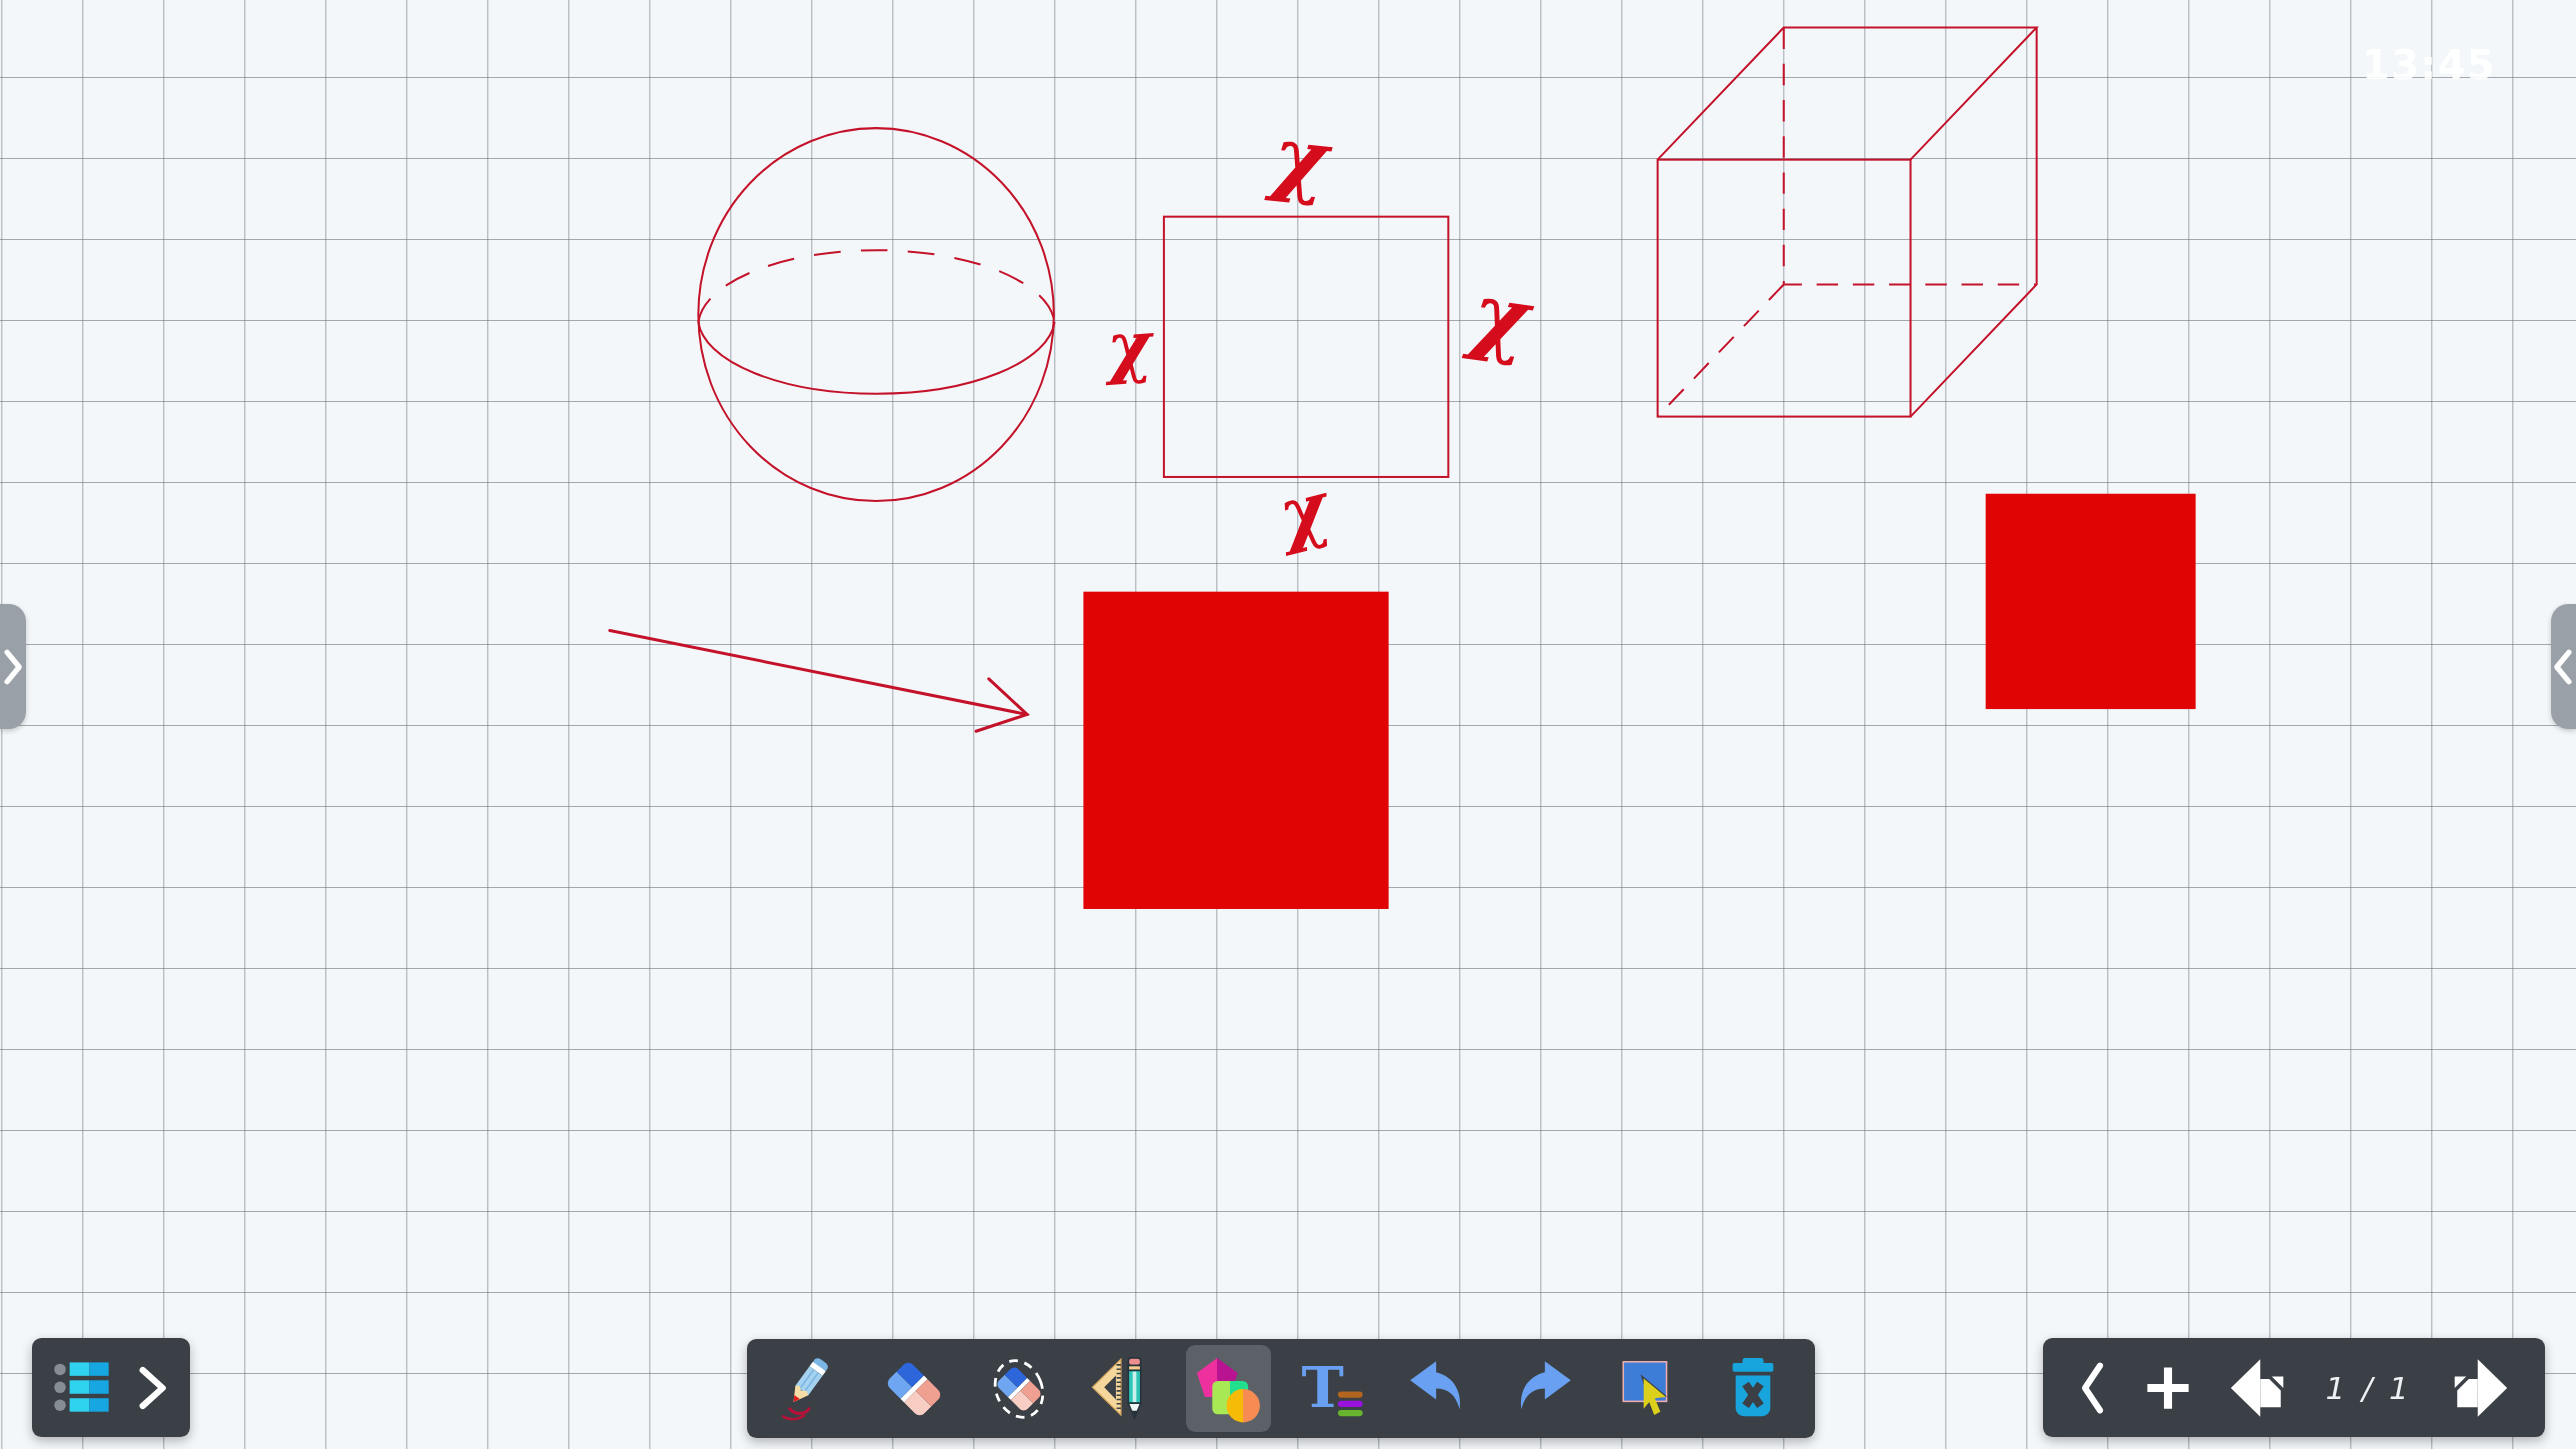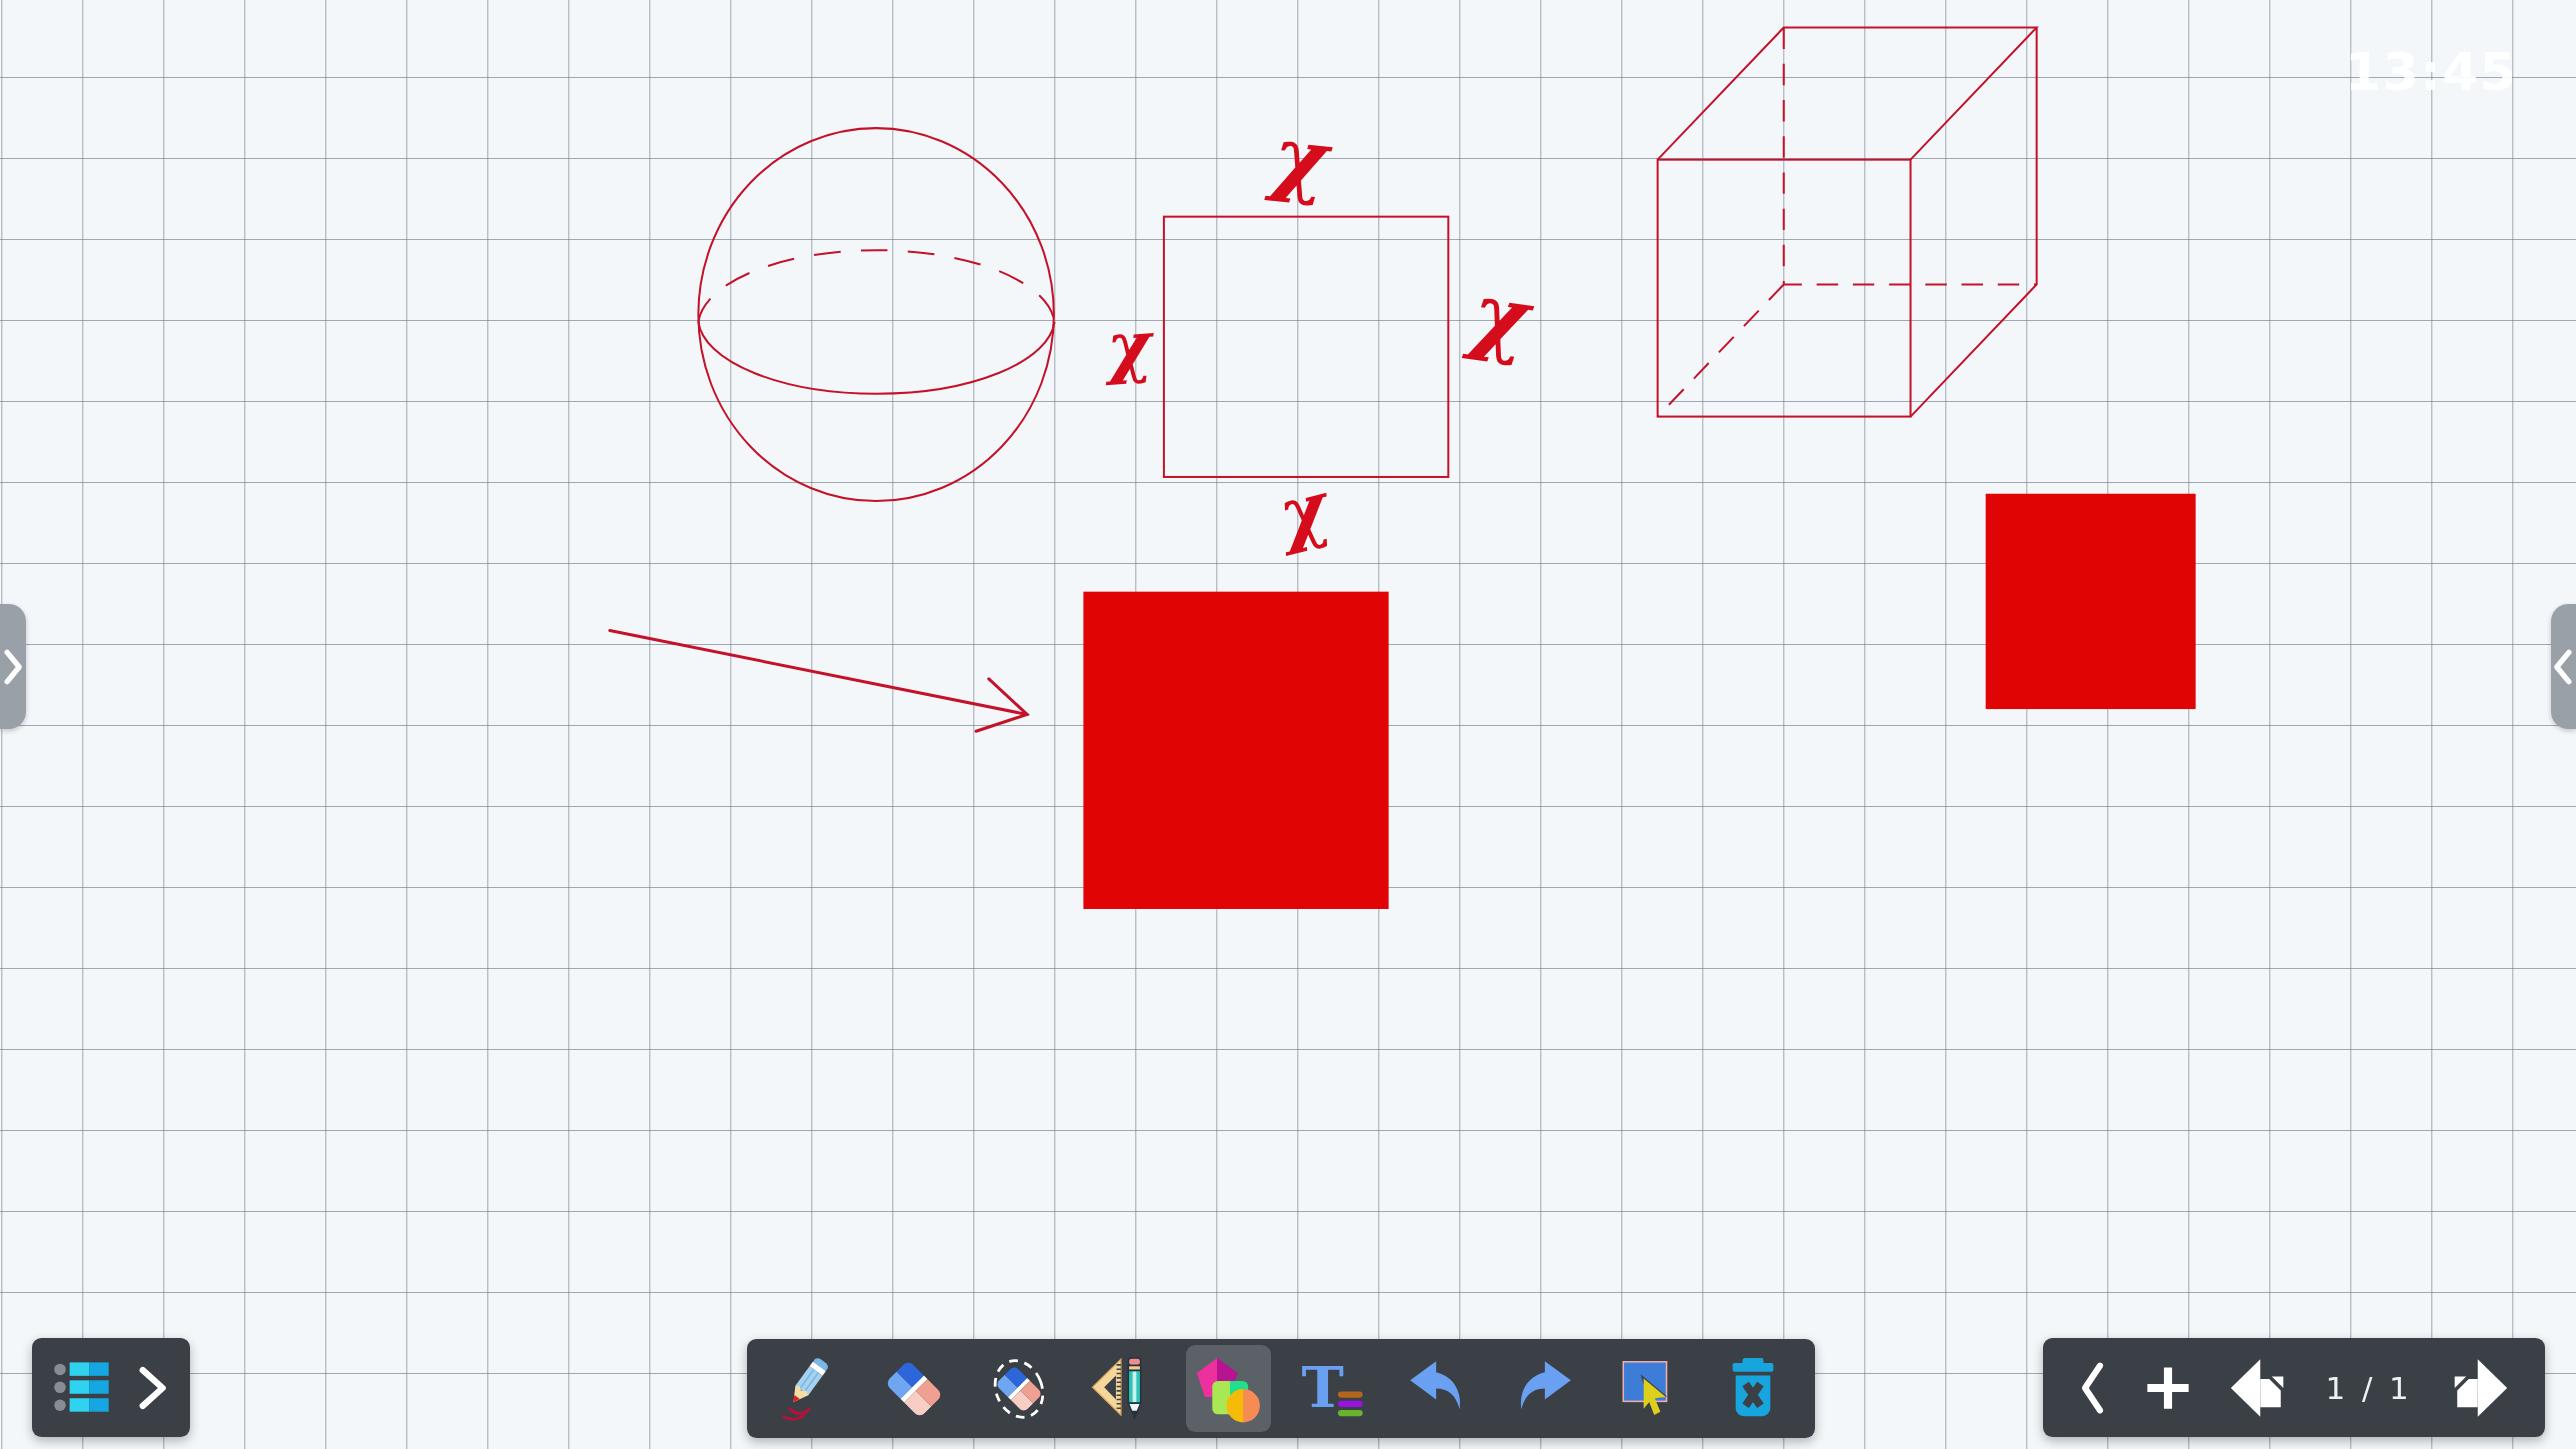--- a/index.html
+++ b/index.html
@@ -9,30 +9,30 @@
     background-image:
       linear-gradient(to right, rgba(104,114,126,.6) 1.3px, transparent 1.3px),
       linear-gradient(to bottom, rgba(104,114,126,.6) 1.3px, transparent 1.3px);
     background-size:81px 81px;
     background-position:1.3px 77px;
     font-family:"DejaVu Sans","Liberation Sans",sans-serif;
   }
   .drawings{position:absolute;left:0;top:0;width:2576px;height:1449px;}
   .clock{
     position:absolute;left:2345px;top:42px;width:168px;text-align:center;
-    font-size:52px;font-weight:600;color:rgba(255,255,255,.9);letter-spacing:1.3px;
+    font-size:40px;font-weight:600;color:rgba(255,255,255,.9);letter-spacing:1.3px;
   }
   .panel{
     position:absolute;background:#3b4046;border-radius:9.4px;
     box-shadow:0 4px 10.7px rgba(0,0,0,.28);
     display:flex;align-items:center;justify-content:space-evenly;
   }
   .menu-panel{left:32px;top:1338px;width:158px;height:99px;}
   .toolbar{left:747px;top:1339px;width:1068px;height:99px;}
-  .pager{left:2043px;top:1338px;width:502px;height:99px;}
+  .pager{left:2043px;top:1338px;width:502px;height:99px;font-style:italic;}
   button.tool,button.flat{
     background:none;border:none;padding:0;margin:0;cursor:pointer;
     display:flex;align-items:center;justify-content:center;
   }
   button.tool{width:85px;height:87px;border-radius:9.4px;}
   button.tool.selected{background:#5c6168;}
   button.tool svg{width:68px;height:68px;}
   .page-indicator{
     color:#eef1f4;font-size:31px;letter-spacing:3.4px;white-space:nowrap;
   }

